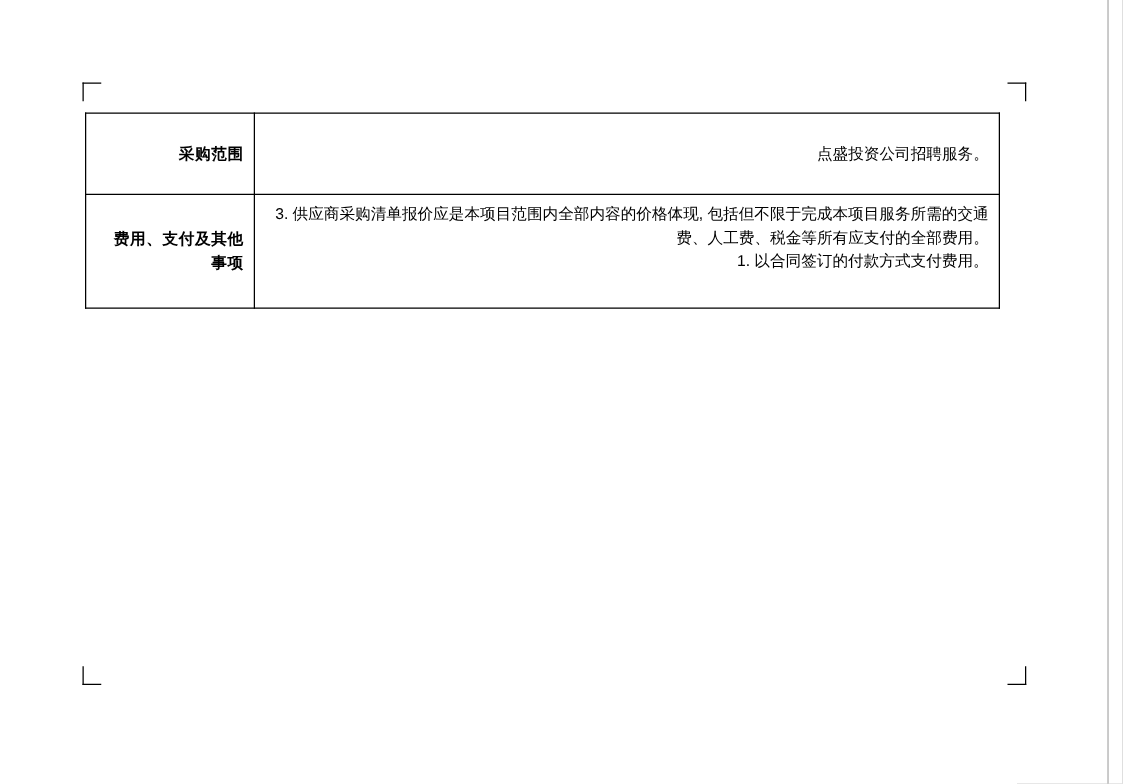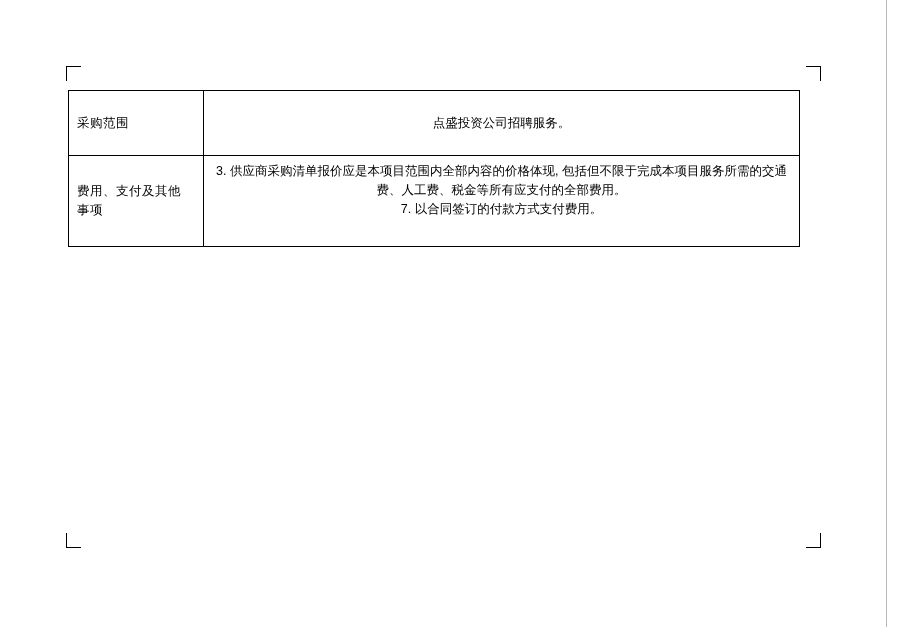--- a/index.html
+++ b/index.html
@@ -54,27 +54,27 @@
   .doc-table td {
     border: 1px solid #000000;
     vertical-align: middle;
     padding: 6px 8px;
     font-size: 12.5px;
     line-height: 1.5;
     color: #000000;
   }
   .col-label {
     width: 118px;
-    text-align: left;
-    font-weight: normal;
+    text-align: right;
+    font-weight: bold;
     font-size: 12.5px;
     letter-spacing: 0.5px;
   }
   .col-value {
-    text-align: center;
+    text-align: right;
   }
   .row-scope td { height: 52px; }
   .row-fee td { height: 78px; vertical-align: top; }
   .row-fee .col-label {
     vertical-align: middle;
   }
   .fee-line {
     display: block;
     white-space: nowrap;
   }
@@ -104,21 +104,21 @@
         </td>
       </tr>
       <tr class="row-fee">
         <td class="col-label">
           <span class="label-stack">费用、支付及其他</span>
           <span class="label-stack">事项</span>
         </td>
         <td class="col-value">
           <span class="fee-line">3. 供应商采购清单报价应是本项目范围内全部内容的价格体现, 包括但不限于完成本项目服务所需的交通</span>
           <span class="fee-line">费、人工费、税金等所有应支付的全部费用。</span>
-          <span class="fee-line">7. 以合同签订的付款方式支付费用。</span>
+          <span class="fee-line">1. 以合同签订的付款方式支付费用。</span>
         </td>
       </tr>
     </tbody>
   </table>
 
 </div>
 
 <div class="right-gutter"></div>
 
 </body></html>

